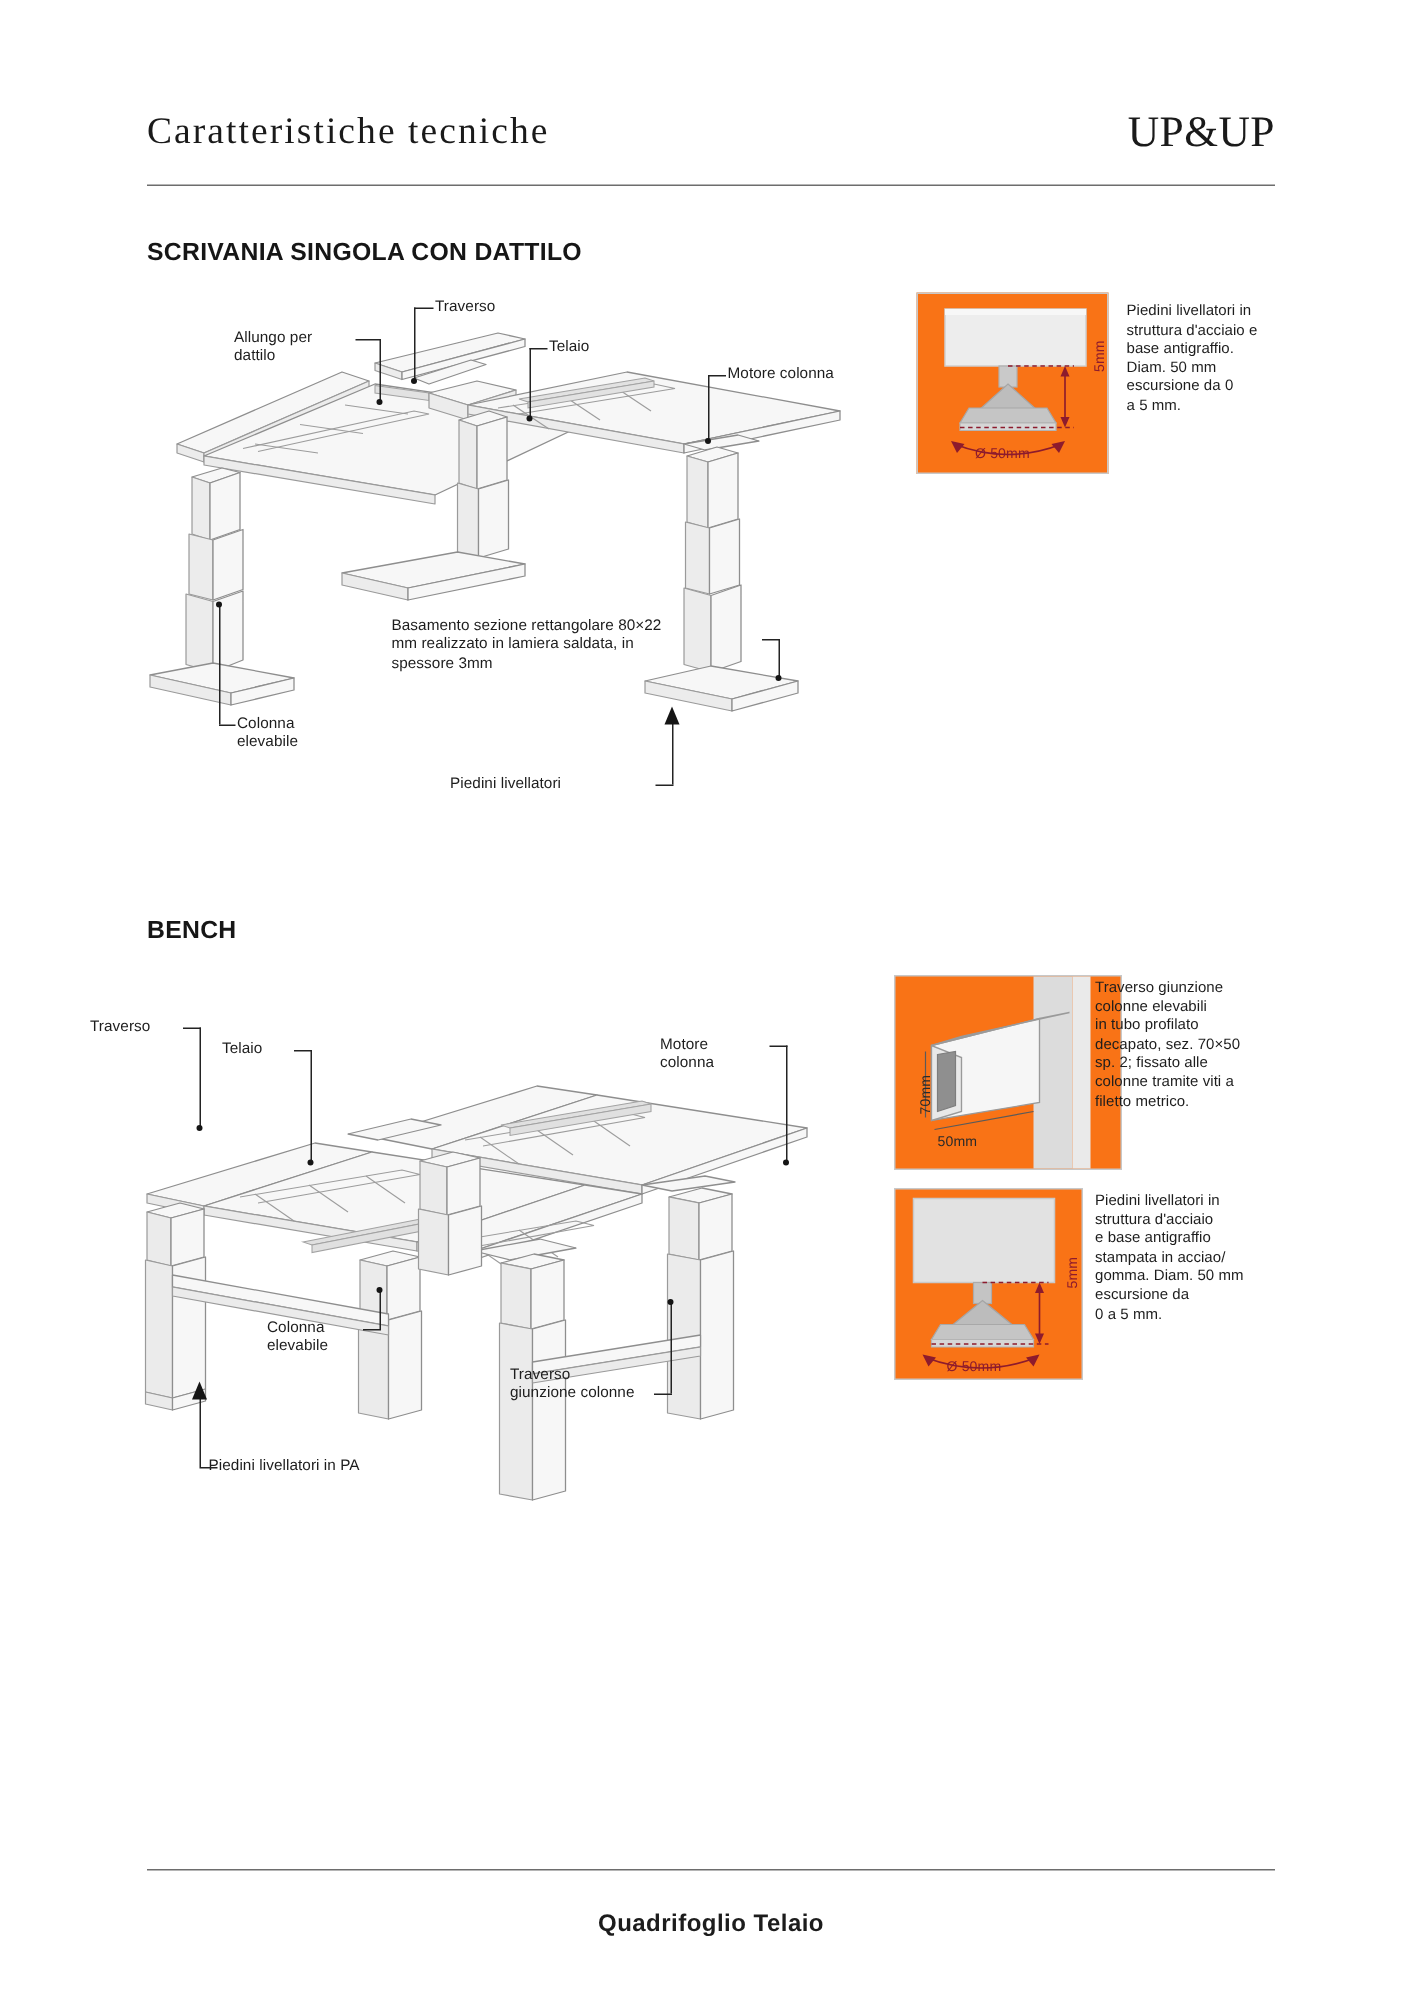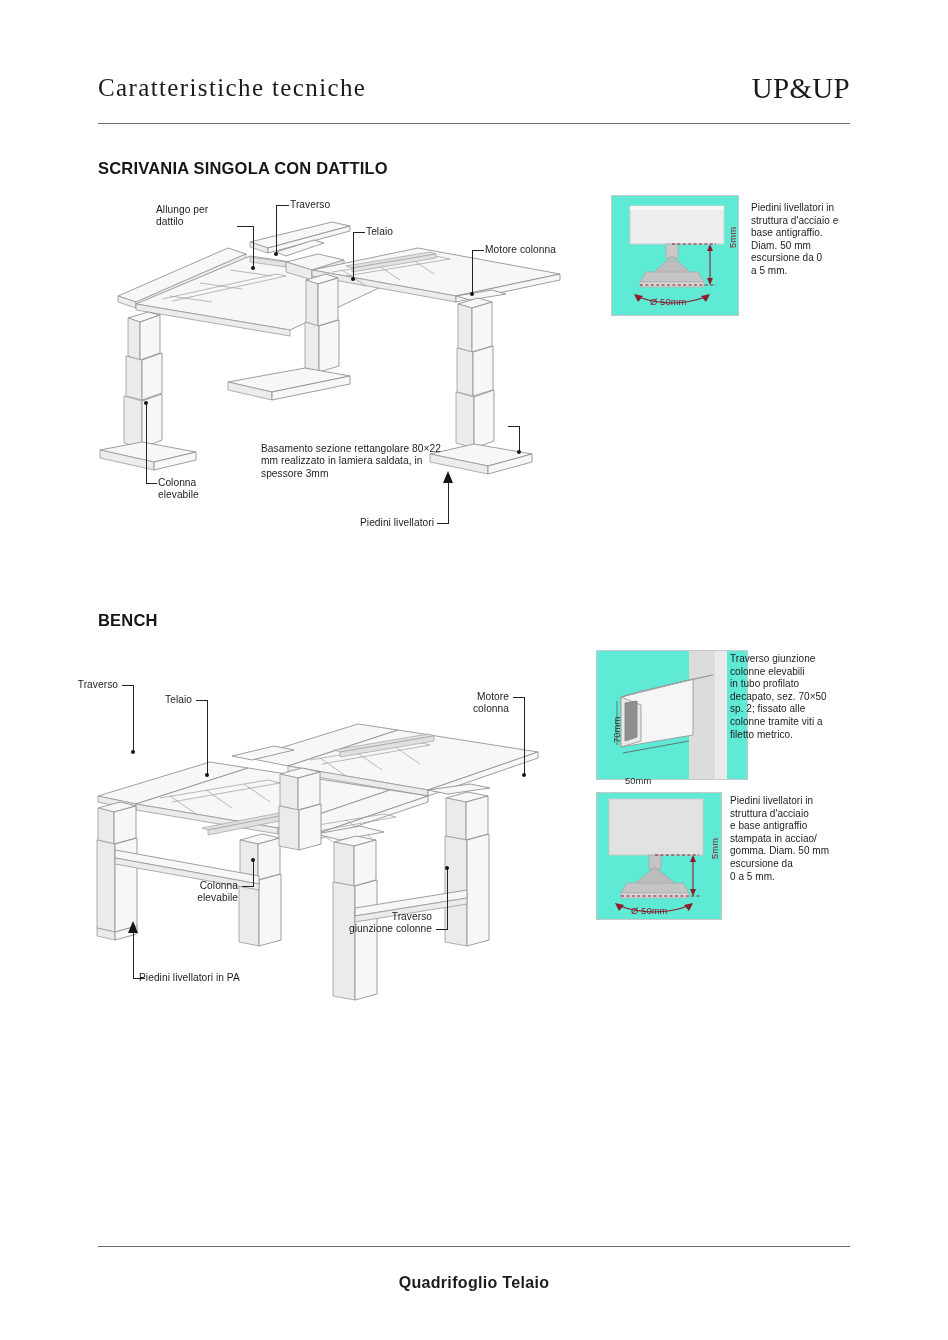--- a/index.html
+++ b/index.html
@@ -37,30 +37,30 @@
   
   .sec-title{position:absolute;font-size:16.5px;font-weight:bold;letter-spacing:.012em;color:#161616;white-space:nowrap;}
   #sec1-title{left:98px;top:159px;}
   #sec2-title{left:98px;top:611px;}
 
   
   .lbl{
     position:absolute;font-size:10.2px;line-height:12.4px;color:#1d1d1d;
     white-space:pre-line;letter-spacing:.005em;
   }
-  .lbl.r{text-align:right;}
+  .lbl.r{text-align:left;}
 
   
   .ld{position:absolute;background:#232323;}
   .ld.v{width:1px;}
   .ld.h{height:1px;}
   .dot{position:absolute;width:4px;height:4px;border-radius:50%;background:#151515;}
 
   
-  .inset{position:absolute;background:#5eead4;border:1px solid #c8c8c8;box-sizing:border-box;}
+  .inset{position:absolute;background:#f97316;border:1px solid #c8c8c8;box-sizing:border-box;}
   .inset-txt{position:absolute;font-size:10px;line-height:12.6px;color:#1d1d1d;white-space:pre-line;letter-spacing:.004em;}
   .dimtxt{position:absolute;font-size:9.4px;color:#8d1b2d;letter-spacing:.01em;white-space:nowrap;}
   .dimtxt.vert{transform:rotate(-90deg);transform-origin:left top;}
 
   svg{display:block;overflow:visible;}
   .lineart{position:absolute;}
 </style>
 </head>
 <body>
 
@@ -155,21 +155,21 @@
       <polygon class="st" points="373,152 393,146 393,190 373,196"></polygon>
       <polygon class="st2" points="356,192 374,197 374,248 356,243"></polygon>
       <polygon class="st" points="374,197 394,190 394,241 374,248"></polygon>
 
       <polygon class="st" points="330,254 374,244 432,254 388,266"></polygon>
       <polygon class="st2" points="330,254 388,266 388,274 330,262"></polygon>
       <polygon class="st" points="388,266 432,254 432,262 388,274"></polygon>
     </svg>
   </div>
 
-  <div class="lbl" id="s1-allungo" style="left:156px;top:204px;width:90px;">Allungo per
+  <div class="lbl" id="s1-allungo" style="left:156px;top:220px;width:90px;">Allungo per
 dattilo</div>
   <div class="ld h" style="left:237px;top:226px;width:17px;"></div>
   <div class="ld v" style="left:253px;top:226px;height:42px;"></div>
   <div class="dot" style="left:251px;top:266px;"></div>
 
   <div class="lbl" id="s1-traverso" style="left:290px;top:199px;">Traverso</div>
   <div class="ld h" style="left:276px;top:205px;width:13px;"></div>
   <div class="ld v" style="left:276px;top:205px;height:49px;"></div>
   <div class="dot" style="left:274px;top:252px;"></div>
 
@@ -182,21 +182,21 @@
   <div class="ld h" style="left:472px;top:250px;width:12px;"></div>
   <div class="ld v" style="left:472px;top:250px;height:44px;"></div>
   <div class="dot" style="left:470px;top:292px;"></div>
 
   <div class="lbl" id="s1-colonna" style="left:158px;top:477px;width:80px;">Colonna
 elevabile</div>
   <div class="ld h" style="left:146px;top:483px;width:11px;"></div>
   <div class="ld v" style="left:146px;top:403px;height:80px;"></div>
   <div class="dot" style="left:144px;top:401px;"></div>
 
-  <div class="lbl" id="s1-basamento" style="left:261px;top:443px;width:246px;">Basamento sezione rettangolare 80×22
+  <div class="lbl" id="s1-basamento" style="left:261px;top:412px;width:246px;">Basamento sezione rettangolare 80×22
 mm realizzato in lamiera saldata, in
 spessore 3mm</div>
   <div class="ld h" style="left:508px;top:426px;width:12px;"></div>
   <div class="ld v" style="left:519px;top:426px;height:26px;"></div>
   <div class="dot" style="left:517px;top:450px;"></div>
 
   <div class="lbl r" id="s1-piedini" style="left:300px;top:517px;width:134px;">Piedini livellatori</div>
   <div class="ld h" style="left:437px;top:523px;width:12px;"></div>
   <div class="ld v" style="left:448px;top:482px;height:41px;"></div>
   <div style="position:absolute;left:443px;top:471px;width:0;height:0;border-left:5px solid transparent;border-right:5px solid transparent;border-bottom:12px solid #151515;"></div>
@@ -373,21 +373,21 @@
 
       <polygon points="24,46 24,96 44,90 44,54" fill="#e8e8e8" stroke="#9a9a9a" stroke-width=".9"></polygon>
       <polygon points="28,52 40,50 40,86 28,90" fill="#8f8f8f" stroke="#7d7d7d" stroke-width=".8"></polygon>
 
       <polygon points="24,46 44,40 116,24 96,28" fill="#fbfbfb" stroke="#9a9a9a" stroke-width=".9"></polygon>
 
       <line x1="20" y1="50" x2="20" y2="94" stroke="#5a5a5a" stroke-width=".8"></line>
       <line x1="26" y1="102" x2="92" y2="90" stroke="#5a5a5a" stroke-width=".8"></line>
     </svg>
     <div class="dimtxt vert" style="left:14px;top:92px;color:#2a2a2a;">70mm</div>
-    <div class="dimtxt" style="left:28px;top:104px;color:#2a2a2a;margin-top:20px;">50mm</div>
+    <div class="dimtxt" style="left:28px;top:104px;color:#2a2a2a;">50mm</div>
   </div>
   <div class="inset-txt" style="left:730px;top:653px;width:130px;">Traverso giunzione
 colonne elevabili
 in tubo profilato
 decapato, sez. 70×50
 sp. 2; fissato alle
 colonne tramite viti a
 filetto metrico.</div>
 
   <div class="inset" style="left:596px;top:792px;width:126px;height:128px;">

